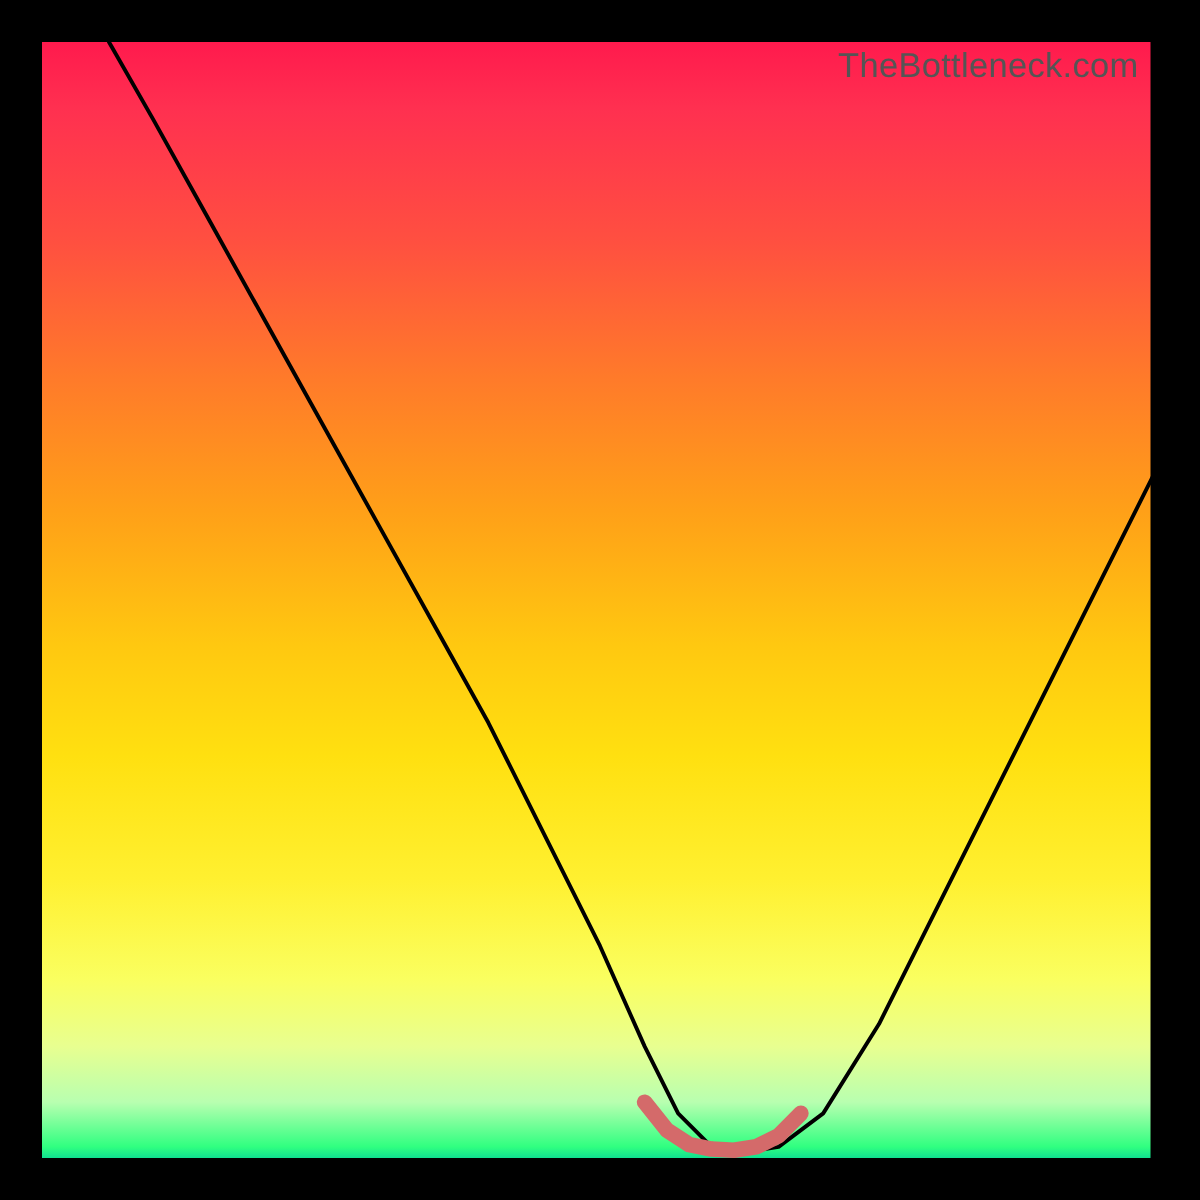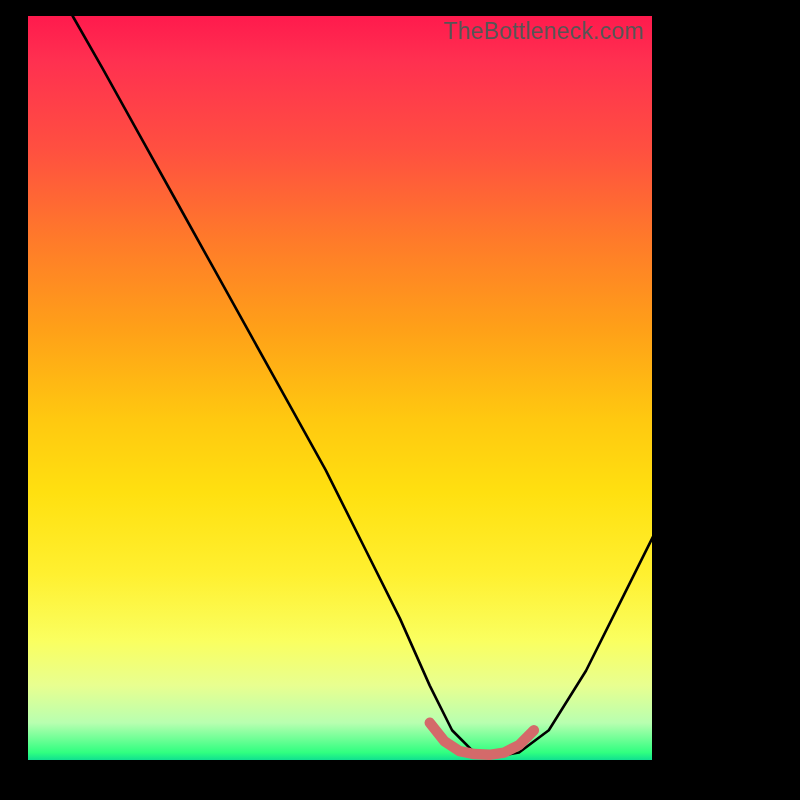--- a/index.html
+++ b/index.html
@@ -13,22 +13,22 @@
   }
   .frame {
     position: relative;
     width: 800px;
     height: 800px;
     background: #000;
   }
   .plot-area {
     position: absolute;
     left: 28px;
-    top: 16px;
-    width: 624px;
+    top: 28px;
+    width: 739px;
     height: 744px;
     
     background: linear-gradient(
       to bottom,
       #ff1a4d 0%,
       #ff3050 6%,
       #ff5040 18%,
       #ff7a2a 30%,
       #ffa018 42%,
       #ffc810 54%,

